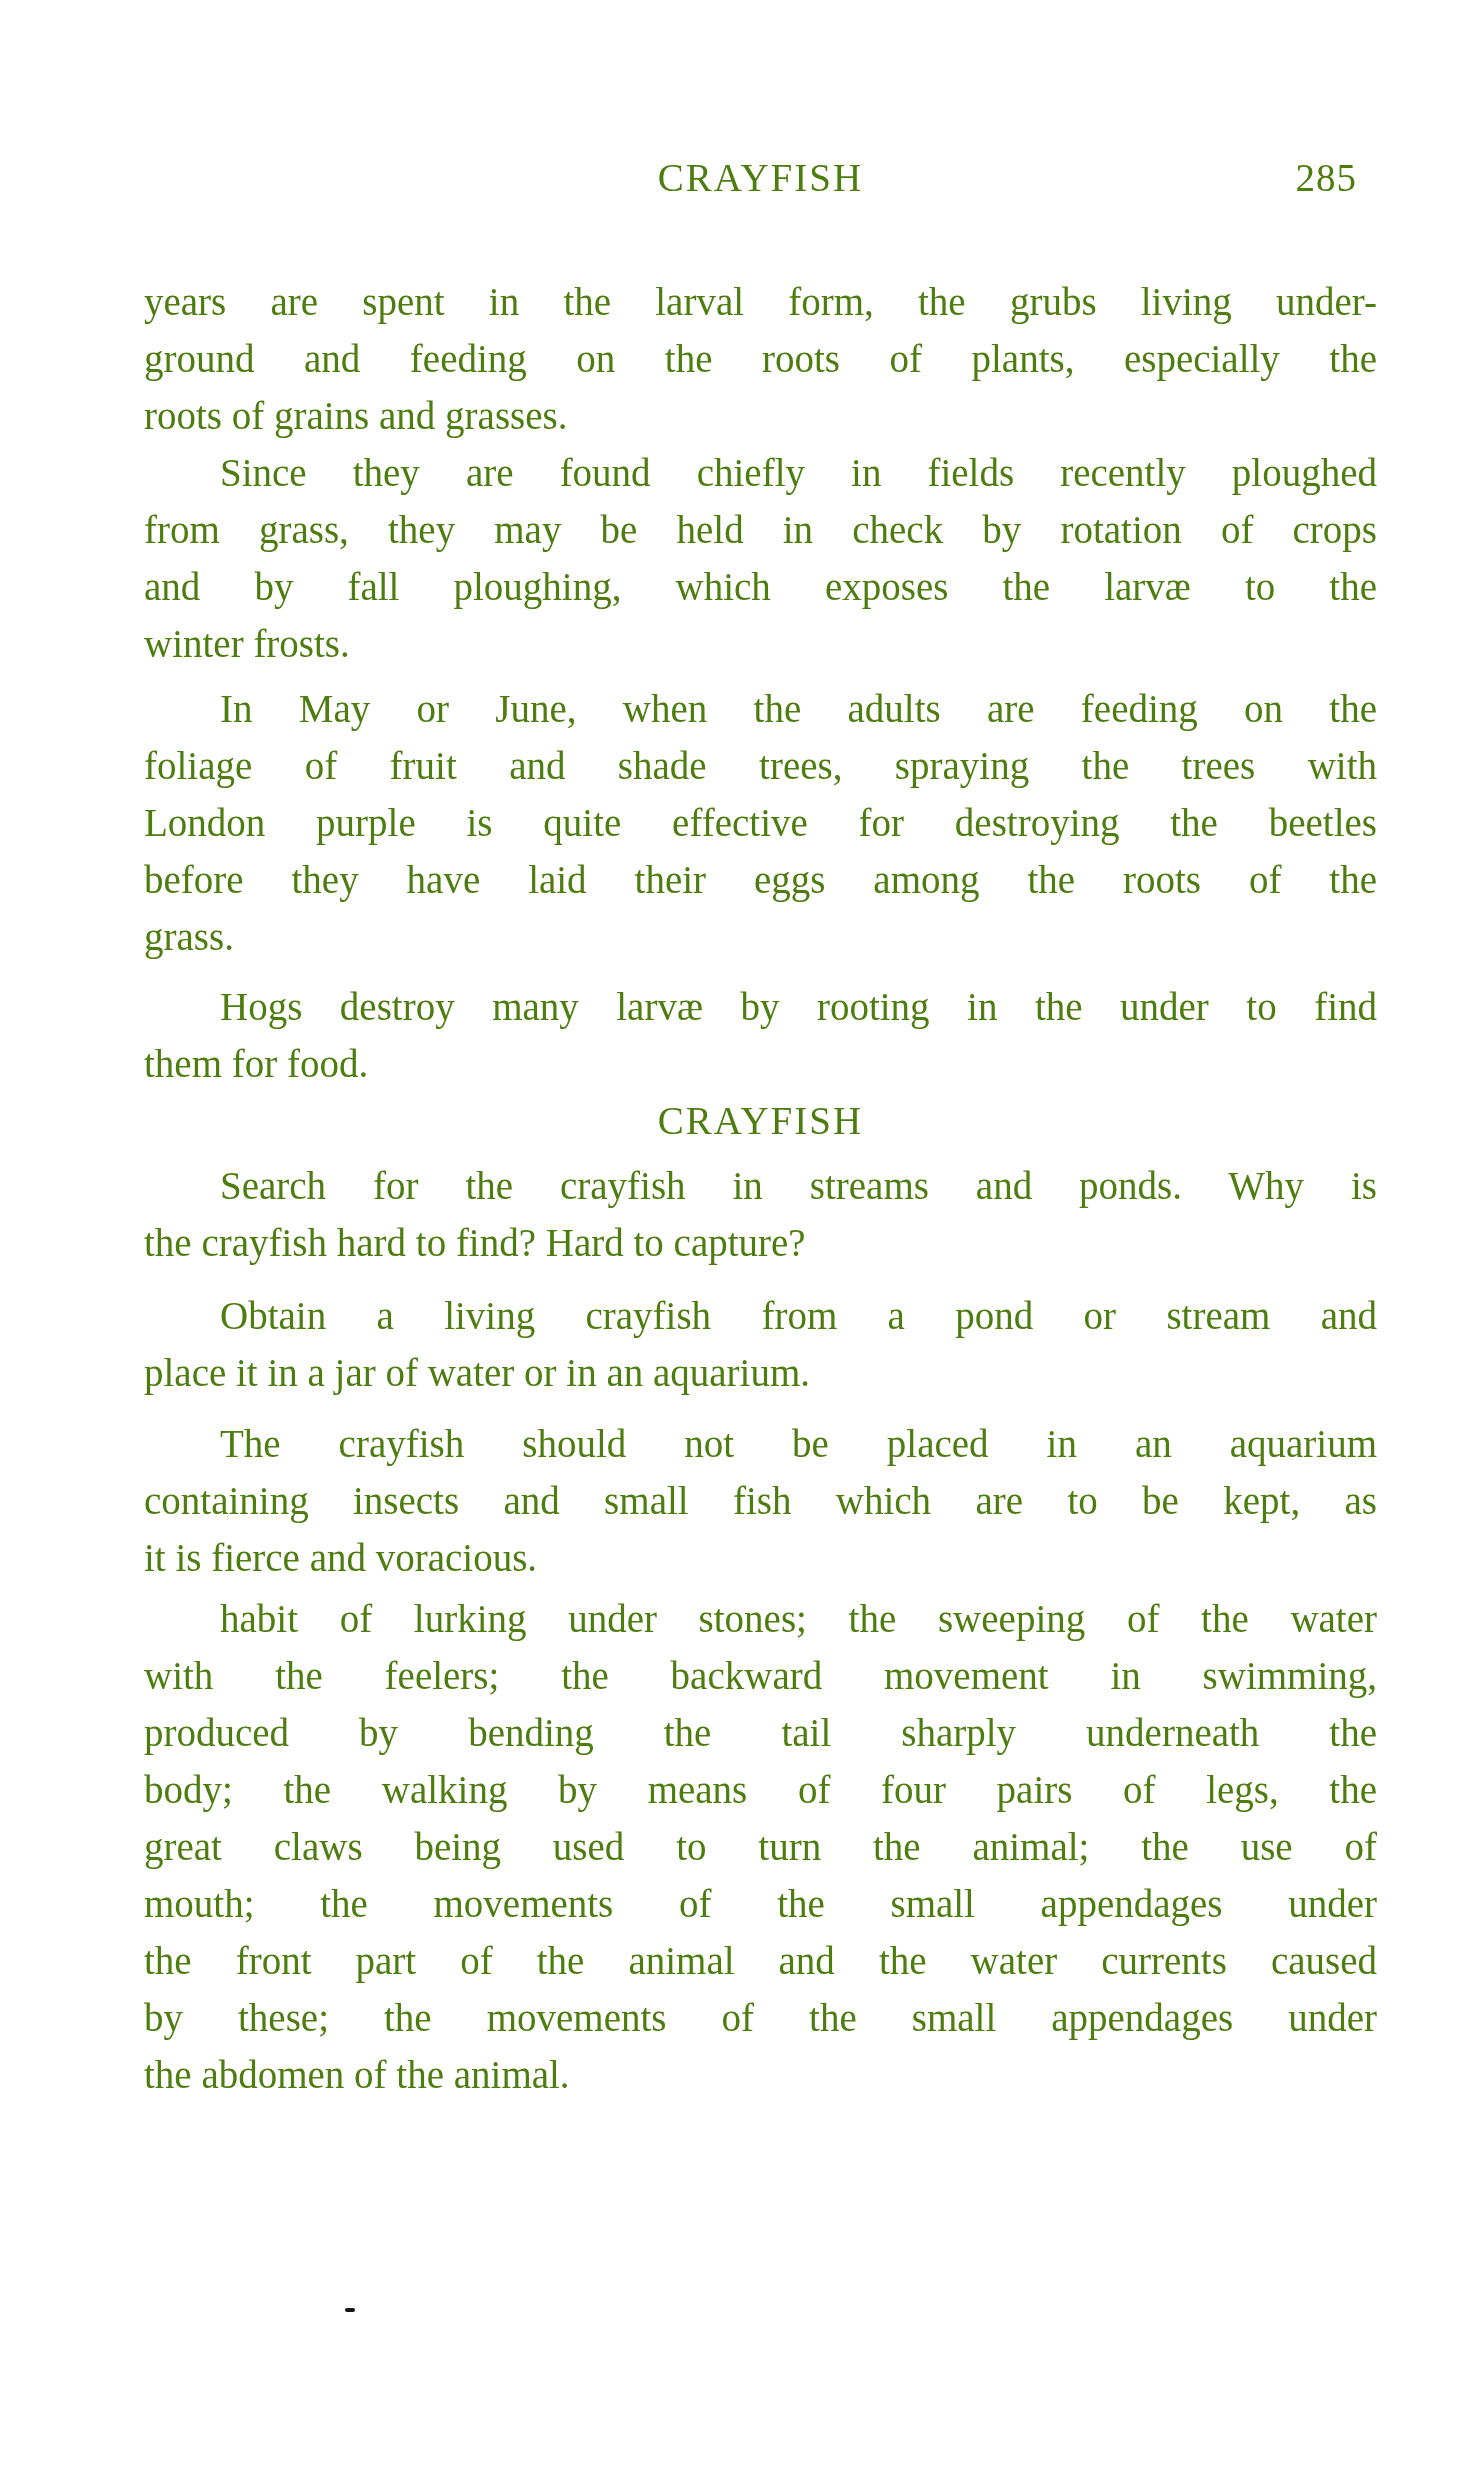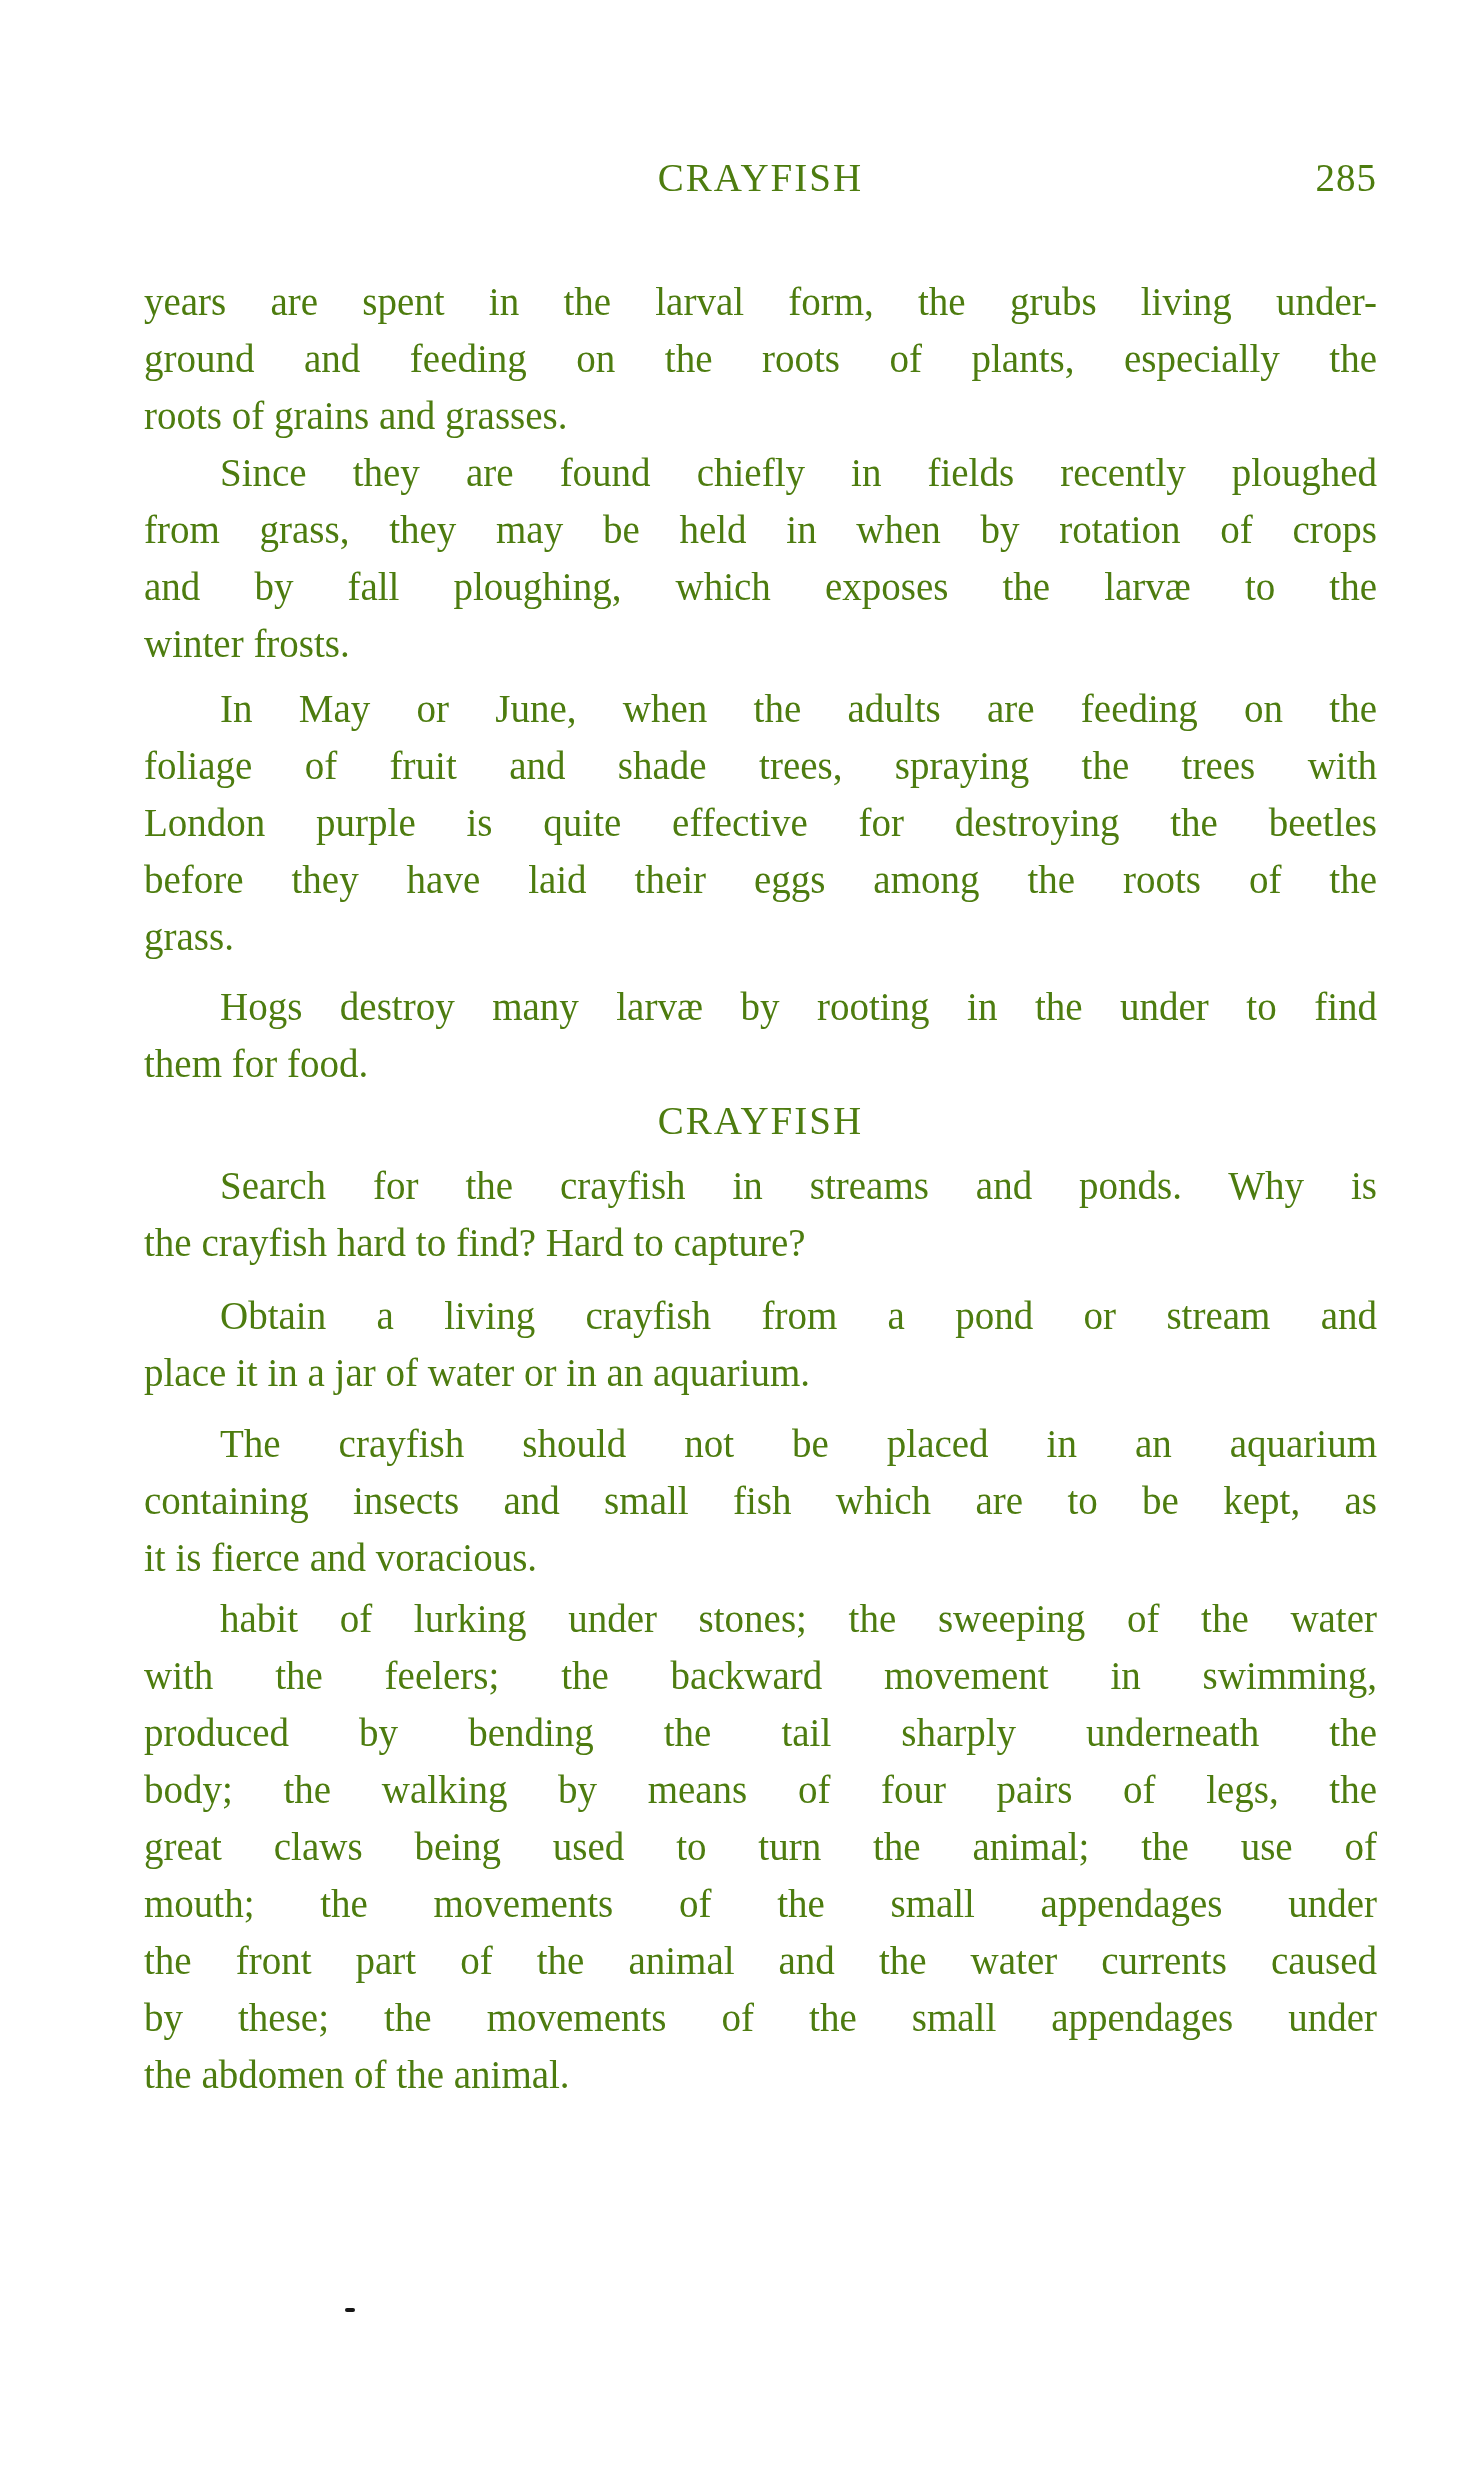--- a/index.html
+++ b/index.html
@@ -28,21 +28,21 @@
     position: absolute;
     left: 50%;
     transform: translateX(-50%);
     top: 0;
     font-size: 39px;
     letter-spacing: 2px;
     white-space: nowrap;
   }
   .page-number {
     position: absolute;
-    right: 0;
+    right: 20px;
     top: 0;
     font-size: 39px;
     letter-spacing: 1px;
     text-align: center;
   }
   
   .body-text {
     position: absolute;
     left: 144px;
     top: 257px;
@@ -96,21 +96,21 @@
   </div>
 
   <div class="body-text" id="body-text">
       <div class="paragraph">
         <div class="line">years are spent in the larval form, the grubs living under-</div>
         <div class="line">ground and feeding on the roots of plants, especially the</div>
         <div class="line last">roots of grains and grasses.</div>
       </div>
       <div class="paragraph indent">
         <div class="line">Since they are found chiefly in fields recently ploughed</div>
-        <div class="line">from grass, they may be held in when by rotation of crops</div>
+        <div class="line">from grass, they may be held in check by rotation of crops</div>
         <div class="line">and by fall ploughing, which exposes the larvæ to the</div>
         <div class="line last">winter frosts.</div>
       </div>
       <div class="paragraph indent">
         <div class="line">In May or June, when the adults are feeding on the</div>
         <div class="line">foliage of fruit and shade trees, spraying the trees with</div>
         <div class="line">London purple is quite effective for destroying the beetles</div>
         <div class="line">before they have laid their eggs among the roots of the</div>
         <div class="line last">grass.</div>
       </div>

